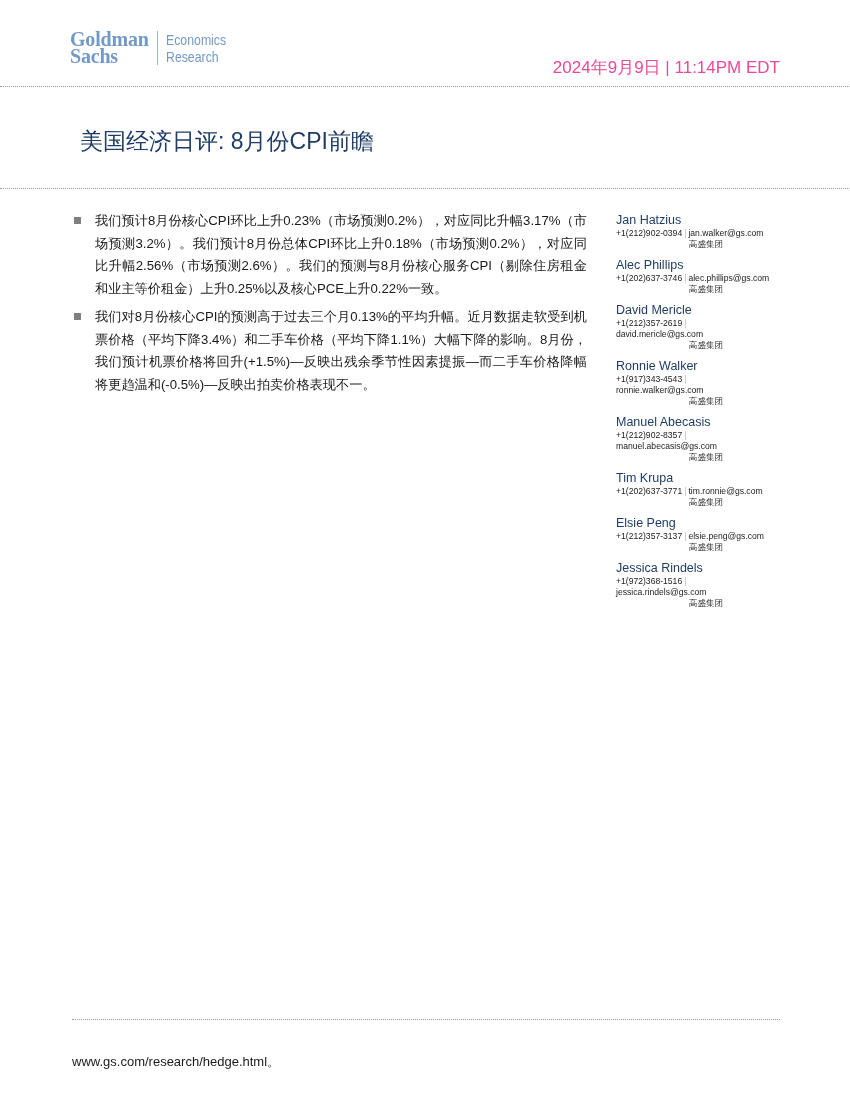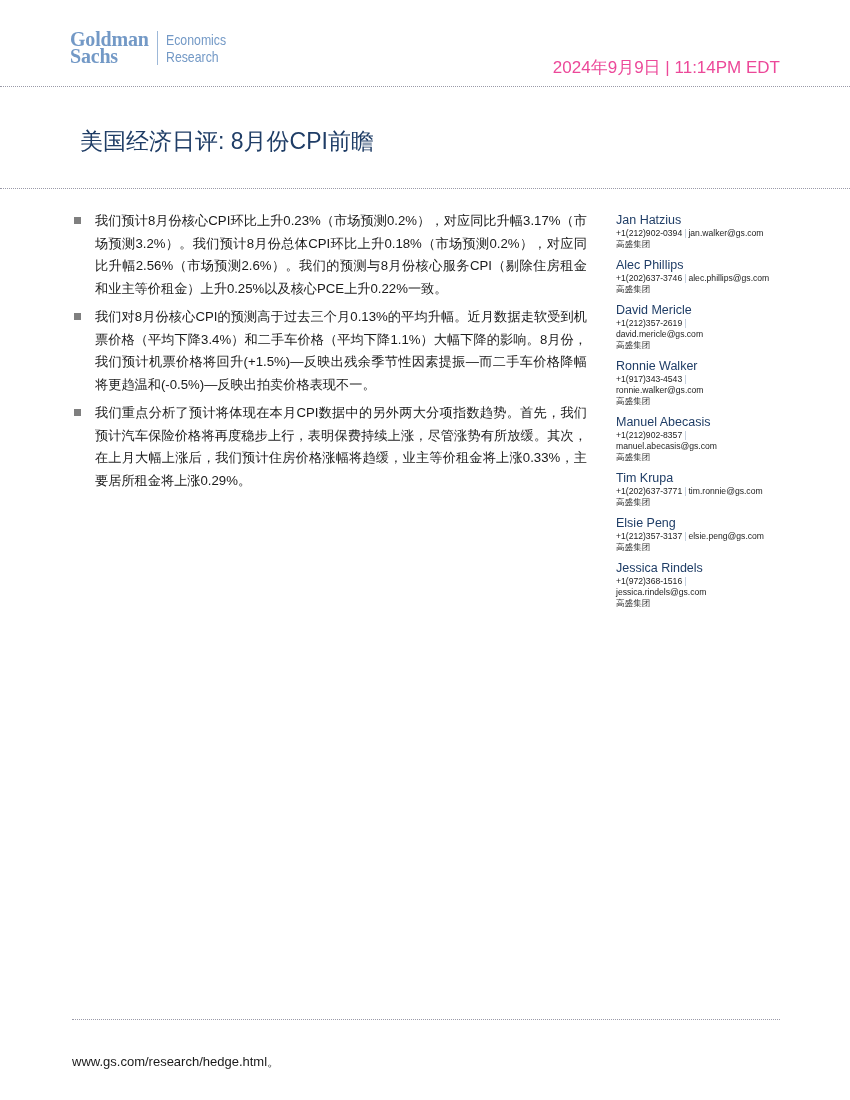--- a/index.html
+++ b/index.html
@@ -32,21 +32,21 @@
   .bullet { position: relative; padding-left: 23px; margin-bottom: 6px; }
   .bullet-mark {
     position: absolute; left: 2px; top: 7px; width: 7px; height: 7px; background: #7f7f7f;
   }
   .bullet-text { font-size: 13.2px; line-height: 22.5px; color: #1a1a1a; text-align: justify; }
   .authors { position: absolute; left: 616px; top: 213px; width: 180px; }
   .author { margin-bottom: 8px; }
   .author-name { font-size: 12.5px; color: #1f3d66; line-height: 15px; }
   .author-line { font-size: 8.6px; color: #222; line-height: 11px; }
   .pipe { color: #b0bfd3; margin: 0 2px; }
-  .author-org { font-size: 8.6px; color: #333; line-height: 11px; }
+  .author-org { font-size: 8.6px; color: #333; line-height: 11px; text-align: center; }
   .hr-foot { position: absolute; left: 72px; top: 1019px; width: 708px; border-top: 1px dotted #9a9aa8; }
   .footer { position: absolute; left: 72px; top: 1032px; width: 720px; font-size: 13px; line-height: 20px; color: #1a1a1a; }
   .footer a { color: #1a1a1a; }
 </style>
 </head>
 <body>
 
 <div class="logo">
   <div class="logo-gs">
     <div>Goldman</div>
@@ -72,24 +72,20 @@
 <div class="hr-dotted hr-mid"></div>
 
 <div class="body-col">
   <div class="bullet">
     <span class="bullet-mark"></span>
     <div class="bullet-text">我们预计8月份核心CPI环比上升0.23%（市场预测0.2%），对应同比升幅3.17%（市场预测3.2%）。我们预计8月份总体CPI环比上升0.18%（市场预测0.2%），对应同比升幅2.56%（市场预测2.6%）。我们的预测与8月份核心服务CPI（剔除住房租金和业主等价租金）上升0.25%以及核心PCE上升0.22%一致。</div>
   </div>
   <div class="bullet">
     <span class="bullet-mark"></span>
     <div class="bullet-text">我们对8月份核心CPI的预测高于过去三个月0.13%的平均升幅。近月数据走软受到机票价格（平均下降3.4%）和二手车价格（平均下降1.1%）大幅下降的影响。8月份，我们预计机票价格将回升(+1.5%)—反映出残余季节性因素提振—而二手车价格降幅将更趋温和(-0.5%)—反映出拍卖价格表现不一。</div>
-  </div>
-  <div class="bullet">
-    <span class="bullet-mark"></span>
-    <div class="bullet-text">我们重点分析了预计将体现在本月CPI数据中的另外两大分项指数趋势。首先，我们预计汽车保险价格将再度稳步上行，表明保费持续上涨，尽管涨势有所放缓。其次，在上月大幅上涨后，我们预计住房价格涨幅将趋缓，业主等价租金将上涨0.33%，主要居所租金将上涨0.29%。</div>
   </div>
 </div>
 
 <div class="authors">
 
   <div class="author">
     <div class="author-name">Jan Hatzius</div>
     <div class="author-line"><span>+1(212)902-0394</span><span class="pipe">|</span><span>jan.walker@gs.com</span></div>
     <div class="author-org">高盛集团</div>
   </div>

